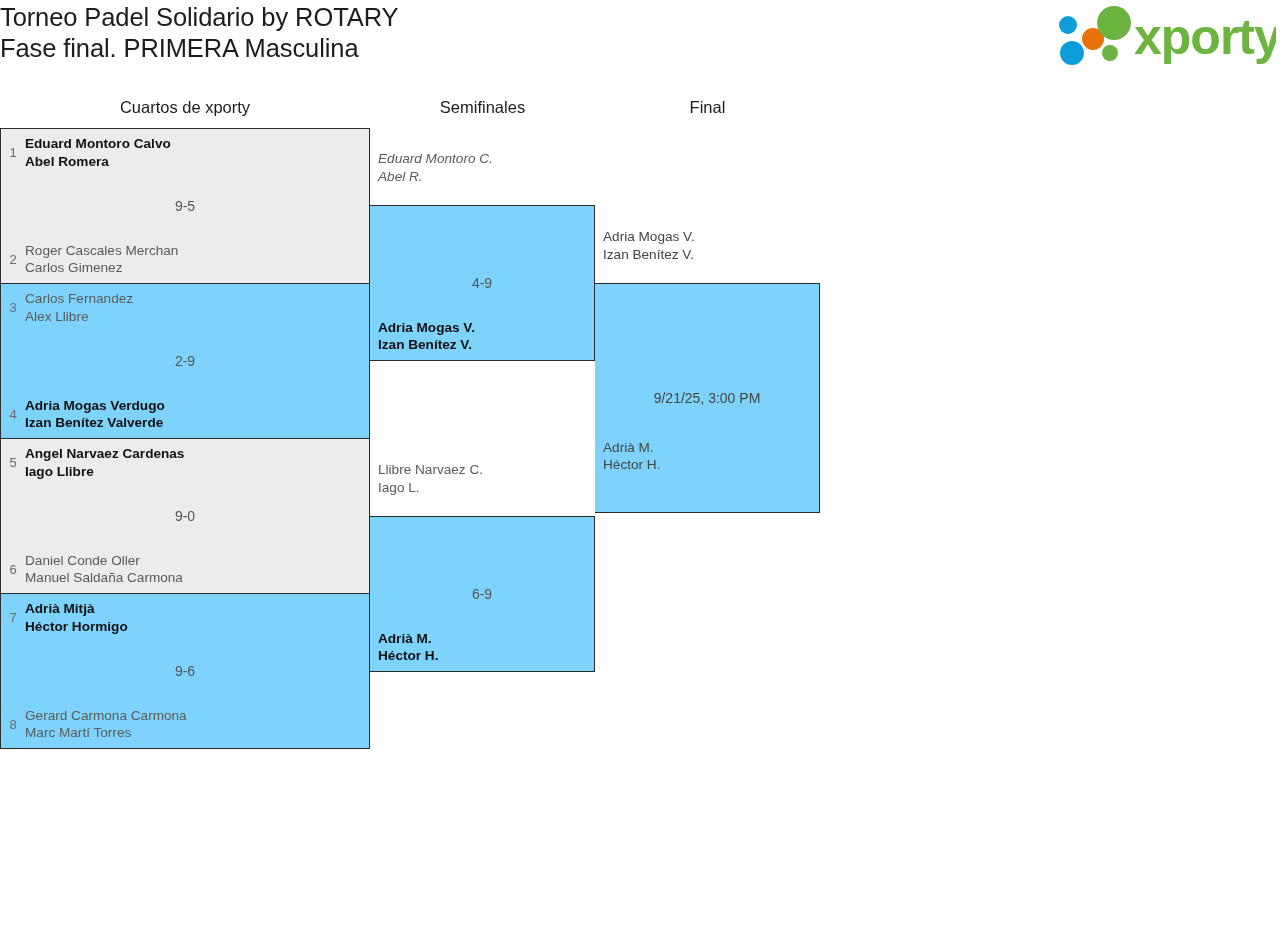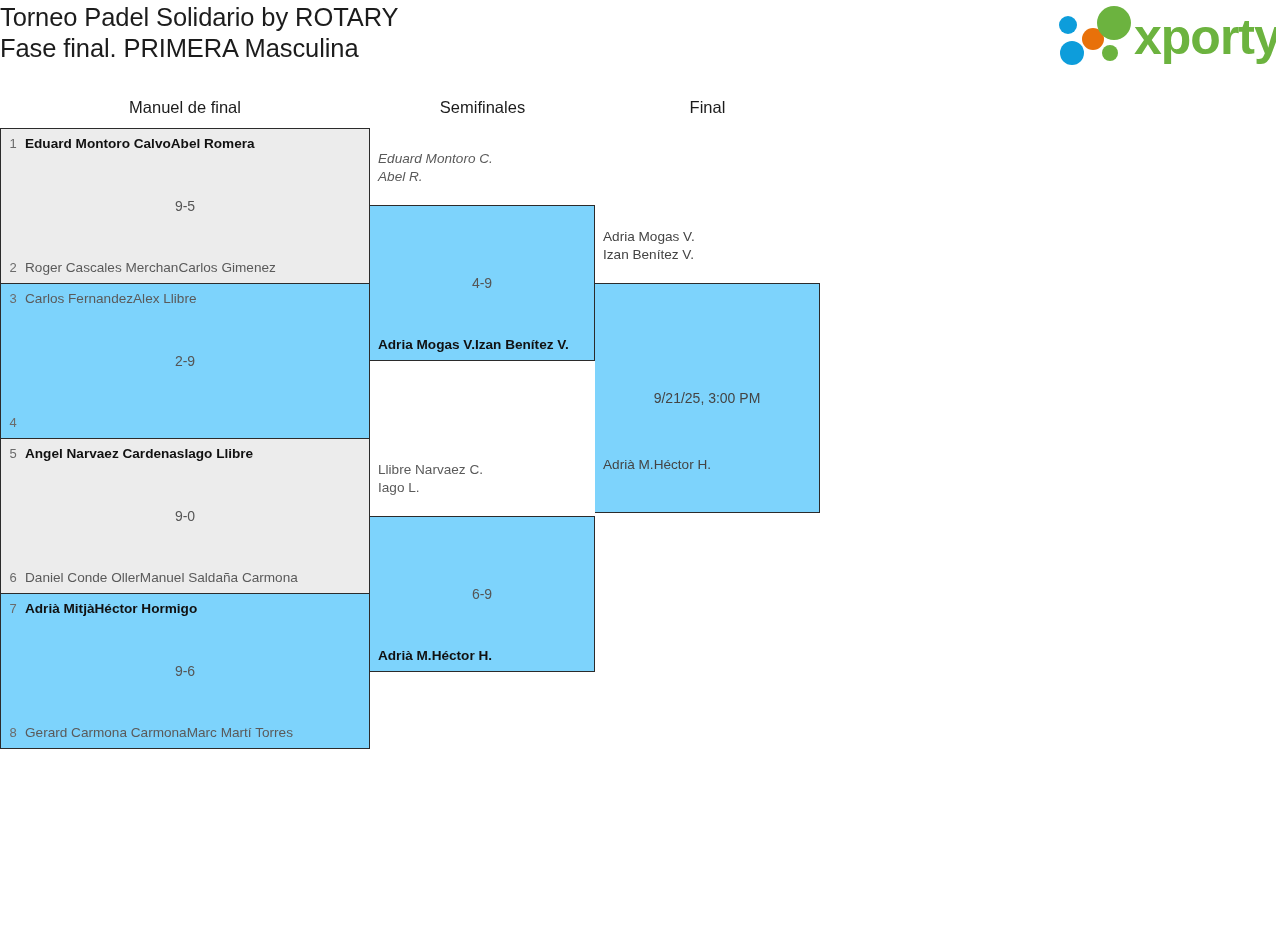--- a/index.html
+++ b/index.html
@@ -71,21 +71,21 @@
     display: flex; align-items: center;
     font-size: 13.6px; line-height: 17.6px;
   }
   .team.top    { top: 6px;  }
   .team.bottom { bottom: 6px; }
 
   .seed {
     width: 24px; flex: 0 0 24px; text-align: center;
     font-size: 13px; color: #6b6b6b;
   }
-  .names { display: flex; flex-direction: row; }
+  .names { display: flex; flex-direction: column; }
   .names .n { white-space: nowrap; }
 
   .loser .names .n { color: #5a5a5a; font-weight: 400; }
   .winner .names .n { color: #111111; font-weight: 700; }
   .pending .names .n { color: #444444; font-weight: 400; }
 
   
   .m-r1 .team, .m-r2 .team { padding-left: 8px; }
 
   
@@ -125,21 +125,21 @@
           <circle cx="66" cy="17" r="17" fill="#6cb33f"></circle>
           <circle cx="62" cy="47" r="8" fill="#6cb33f"></circle>
         </g>
         <g fill="#6cb33f">
           <text x="86" y="48" font-family="Liberation Sans, sans-serif" font-size="50" font-weight="700" letter-spacing="-1">xporty</text>
         </g>
       </svg>
     </div>
   </div>
 
-  <div class="round-head r0">Manuel de final</div>
+  <div class="round-head r0">Cuartos de xporty</div>
   <div class="round-head r1">Semifinales</div>
   <div class="round-head r2">Final</div>
 
   <div class="bracket">
 
     <div class="match m-r0 q1 shaded">
       <div class="team top winner">
         <span class="seed">1</span>
         <span class="names">
           <span class="n">Eduard Montoro Calvo</span>
@@ -160,20 +160,24 @@
       <div class="team top loser">
         <span class="seed">3</span>
         <span class="names">
           <span class="n">Carlos Fernandez</span>
           <span class="n">Alex Llibre</span>
         </span>
       </div>
       <div class="score">2-9</div>
       <div class="team bottom winner">
         <span class="seed">4</span>
+        <span class="names">
+          <span class="n">Adria Mogas Verdugo</span>
+          <span class="n">Izan Benítez Valverde</span>
+        </span>
       </div>
     </div>
 
     <div class="match m-r0 q3 shaded">
       <div class="team top winner">
         <span class="seed">5</span>
         <span class="names">
           <span class="n">Angel Narvaez Cardenas</span>
           <span class="n">Iago Llibre</span>
         </span>

